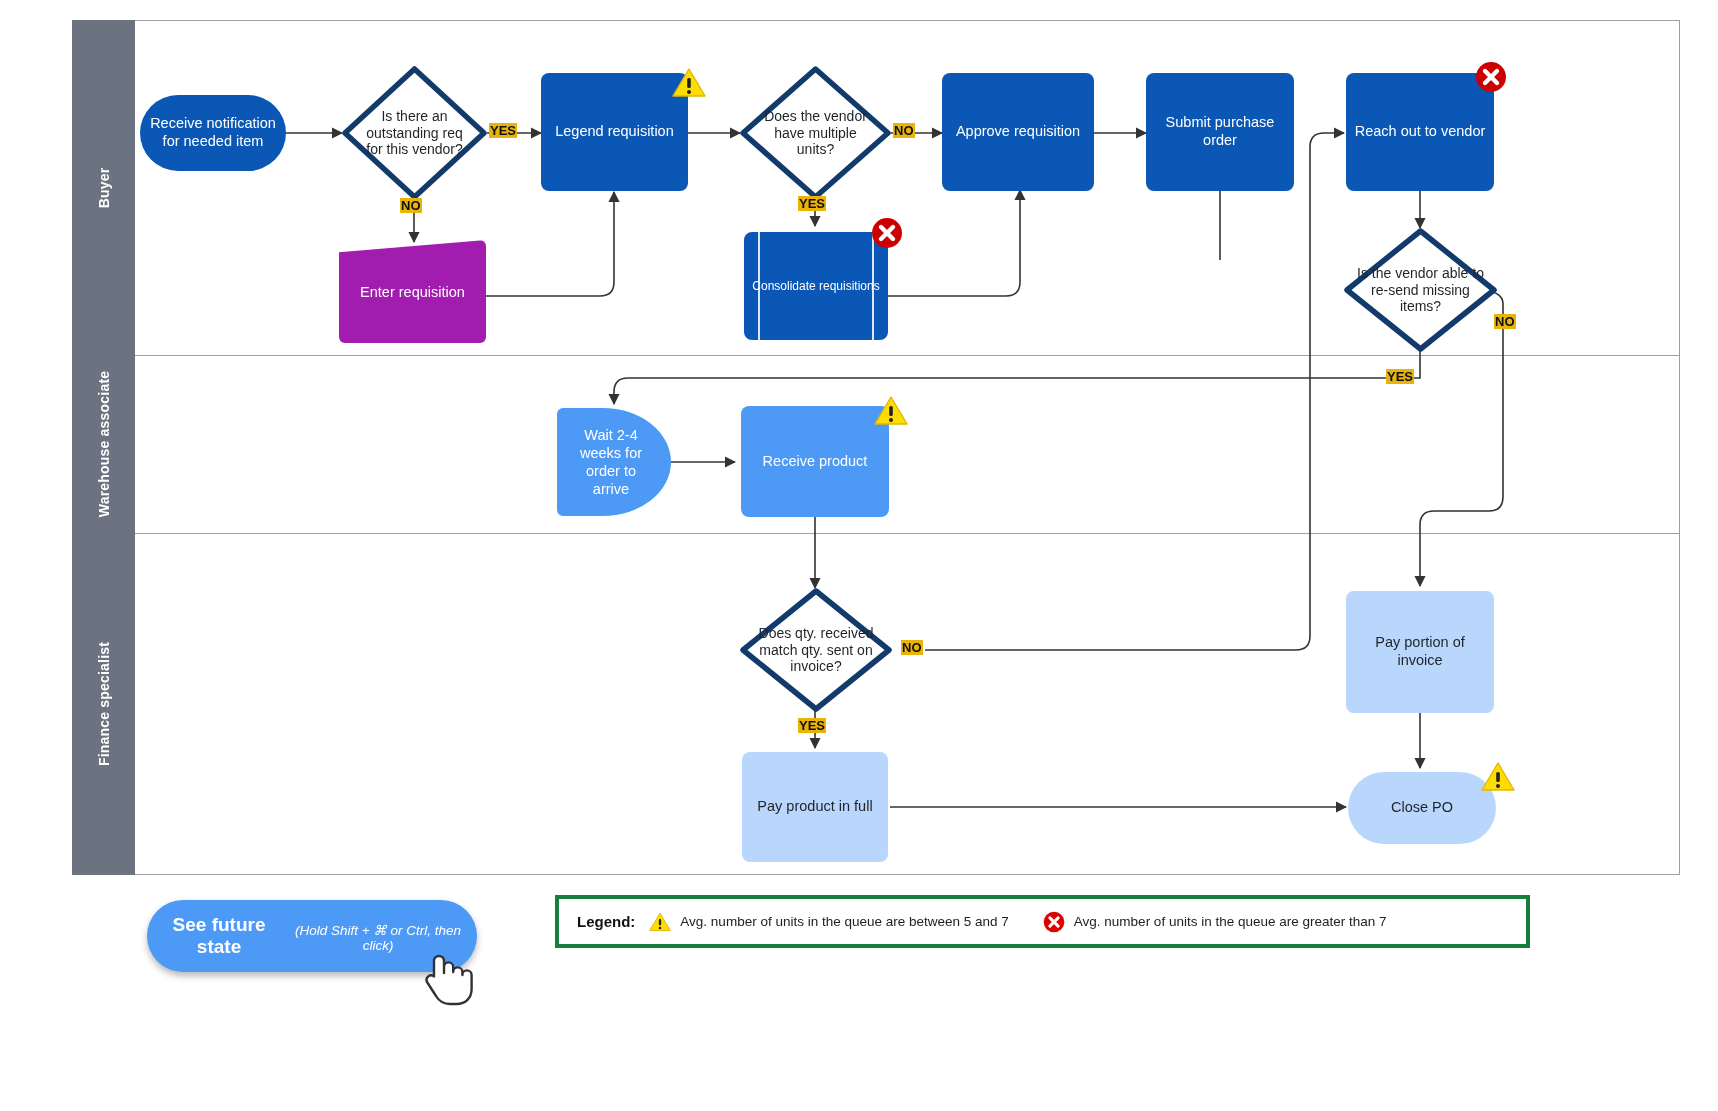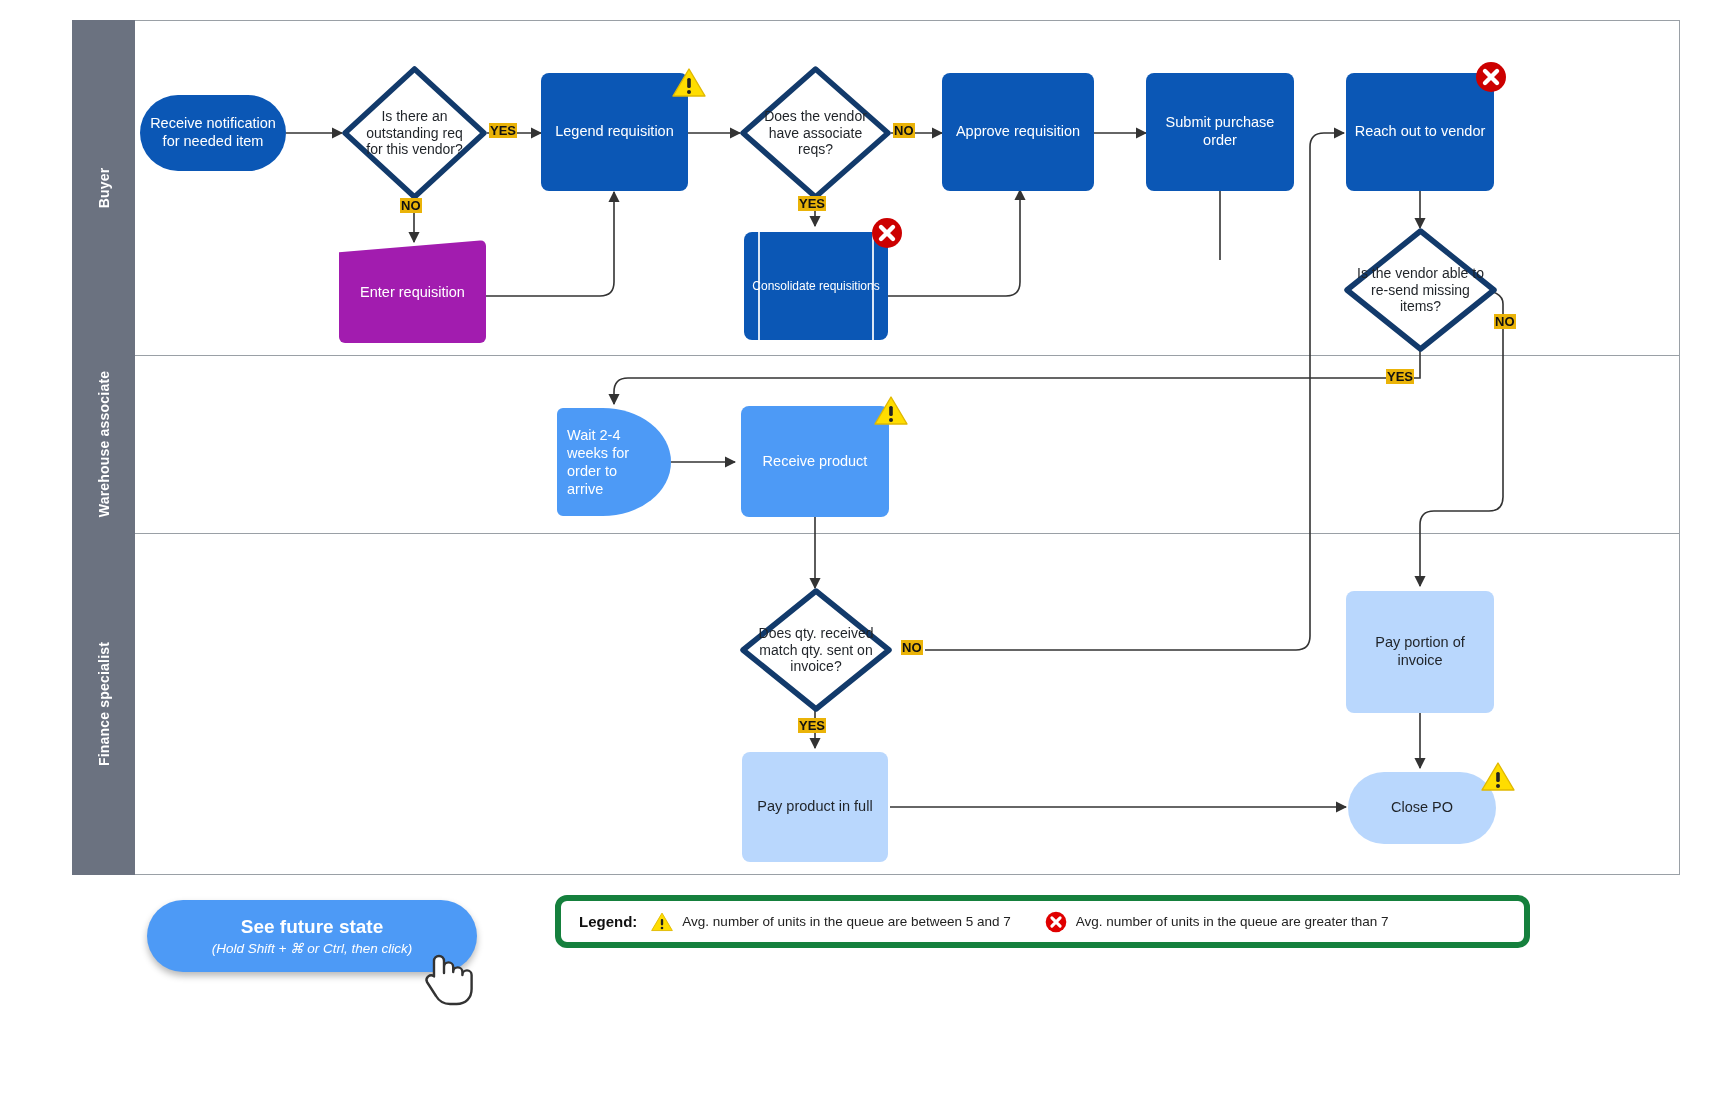--- a/index.html
+++ b/index.html
@@ -23,46 +23,46 @@
   .term{background:#0b57b5;border-radius:60px;}
   .term-ltr{background:#b9d7fd;border-radius:60px;color:#1f2328;}
 
   
   .predef{background:#0b57b5;border-radius:8px;position:absolute;}
   .predef .bar{position:absolute;top:0;bottom:0;width:2px;background:#ffffff;opacity:.85;}
   .predef .bar.l{left:14px;} .predef .bar.r{right:14px;}
   .predef .lbl{position:absolute;inset:0;display:flex;align-items:center;justify-content:center;text-align:center;color:#fff;font-size:12px;line-height:1.22;}
 
   
-  .delay{position:absolute;background:#4d9af6;border-radius:6px 60% 60% 6px / 6px 50% 50% 6px;display:flex;align-items:center;justify-content:center;text-align:left;color:#fff;font-size:14.5px;line-height:1.25;padding:4px 16px 4px 10px;box-sizing:border-box;}
+  .delay{position:absolute;background:#4d9af6;border-radius:6px 60% 60% 6px / 6px 50% 50% 6px;display:flex;align-items:center;justify-content:center;text-align:center;color:#fff;font-size:14.5px;line-height:1.25;padding:4px 16px 4px 10px;box-sizing:border-box;}
 
   
   .trap{position:absolute;background:#a21caf;display:flex;align-items:center;justify-content:center;text-align:center;color:#fff;font-size:14.5px;
         clip-path:polygon(0 12%,100% 0,100% 100%,0 100%);border-radius:6px;}
 
   
   .dec{position:absolute;}
   .dec svg{position:absolute;left:0;top:0;}
   .dec .txt{position:absolute;inset:0;display:flex;align-items:center;justify-content:center;text-align:center;color:#1f2328;font-size:14px;line-height:1.2;padding:0 16px;box-sizing:border-box;}
 
   
   .badge{position:absolute;width:34px;height:32px;z-index:6;}
   .badge.err{width:32px;height:32px;}
 
   
   .elabel{position:absolute;font-size:13px;font-weight:bold;color:#111;background:#eab308;padding:0 1px;z-index:5;white-space:nowrap;}
 
   
   .fsbtn{position:absolute;left:147px;top:900px;width:330px;height:72px;background:#4d9af6;border-radius:36px;
-         box-shadow:0 4px 7px rgba(0,0,0,.28);display:flex;flex-direction:column;align-items:center;justify-content:center;color:#fff;border:none;cursor:pointer;}
+         box-shadow:0 4px 7px rgba(0,0,0,.28);display:flex;align-items:center;justify-content:center;color:#fff;border:none;cursor:pointer;}
   .fsbtn .t1{font-size:19px;font-weight:bold;}
   .fsbtn .t2{font-size:13.5px;font-style:italic;margin-top:2px;}
   .cursor{position:absolute;left:420px;top:945px;width:56px;height:62px;}
 
-  .legend{position:absolute;left:555px;top:895px;width:975px;height:53px;border:6px solid #15803d;border-radius:12px;background:#fff;display:flex;align-items:center;box-sizing:border-box;padding:0 18px;}
+  .legend{position:absolute;left:555px;top:895px;width:975px;height:53px;border:4px solid #15803d;border-radius:0;background:#fff;display:flex;align-items:center;box-sizing:border-box;padding:0 18px;}
   .legend .ltitle{font-size:15px;font-weight:bold;color:#111;margin-right:14px;}
   .legend .item{display:flex;align-items:center;font-size:13.5px;color:#222;}
   .legend .item .ic{margin-right:9px;display:inline-flex;}
   .legend .gap{width:34px;}
 </style>
 </head>
 <body>
 
 <div id="page">
 
@@ -153,21 +153,21 @@
     <path d="M17 3 L33 30 L1 30 Z" fill="#ffdd00" stroke="#e0b800" stroke-width="1.4" stroke-linejoin="round"></path>
     <rect x="15.2" y="12" width="3.6" height="10" rx="1.6" fill="#222"></rect>
     <circle cx="17" cy="26" r="2" fill="#222"></circle>
   </svg>
 
   <div class="dec" style="left:740px;top:66px;width:151px;height:134px;">
     <svg width="151" height="134">
         <polygon points="75.5,3 148,67 75.5,131 3,67" fill="#fff" stroke="#123a6b" stroke-width="5.5" stroke-linejoin="round"></polygon>
       </svg>
     <div class="txt">
-        <span>Does the vendor have associate reqs?</span>
+        <span>Does the vendor have multiple units?</span>
       </div>
   </div>
 
   <div class="predef" style="left:744px;top:232px;width:144px;height:108px;">
     <div class="bar l"></div>
     <div class="bar r"></div>
     <div class="lbl">
         <span>Consolidate requisitions</span>
       </div>
   </div>

